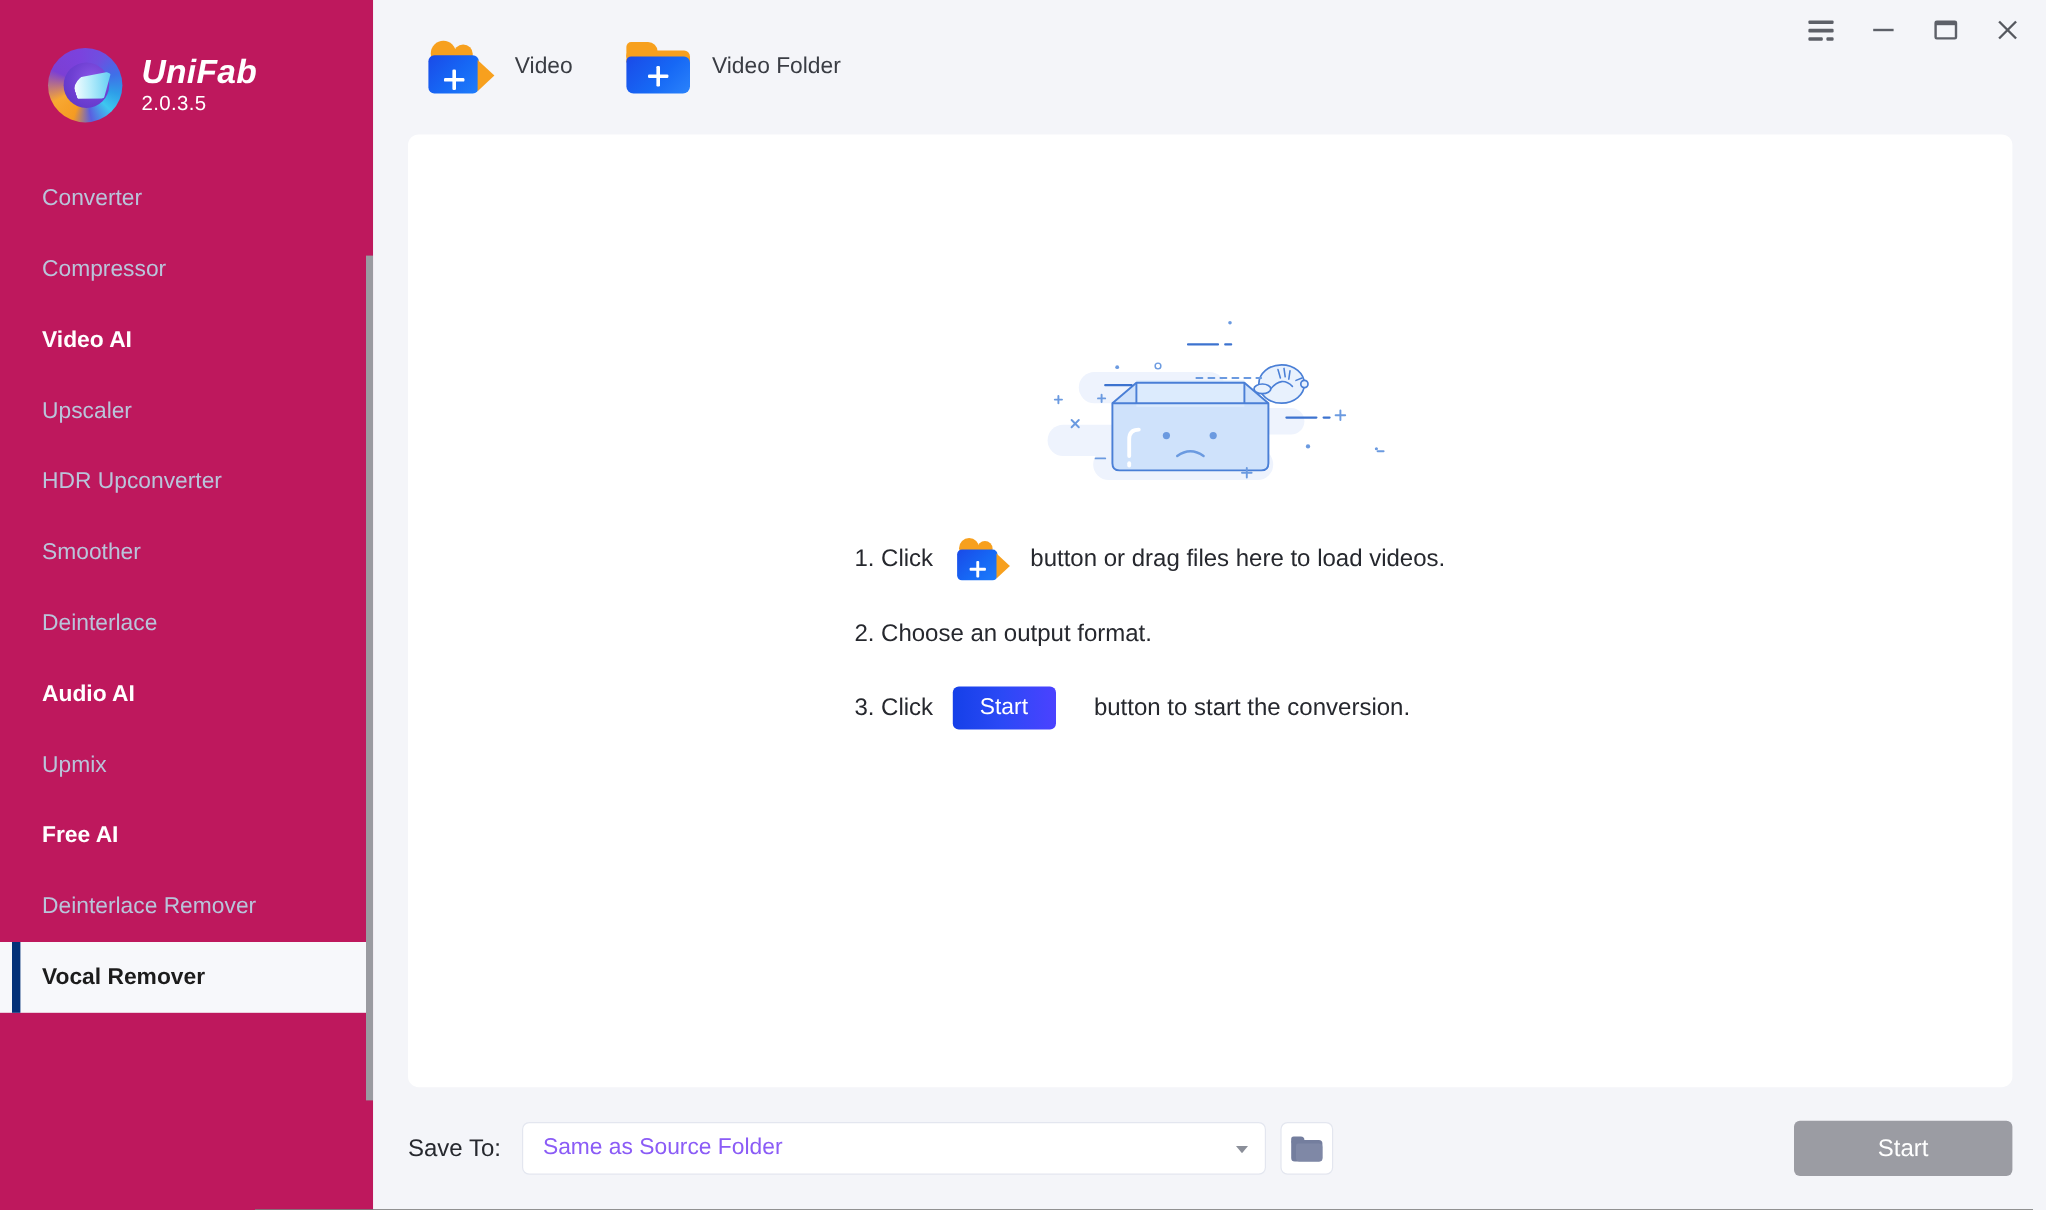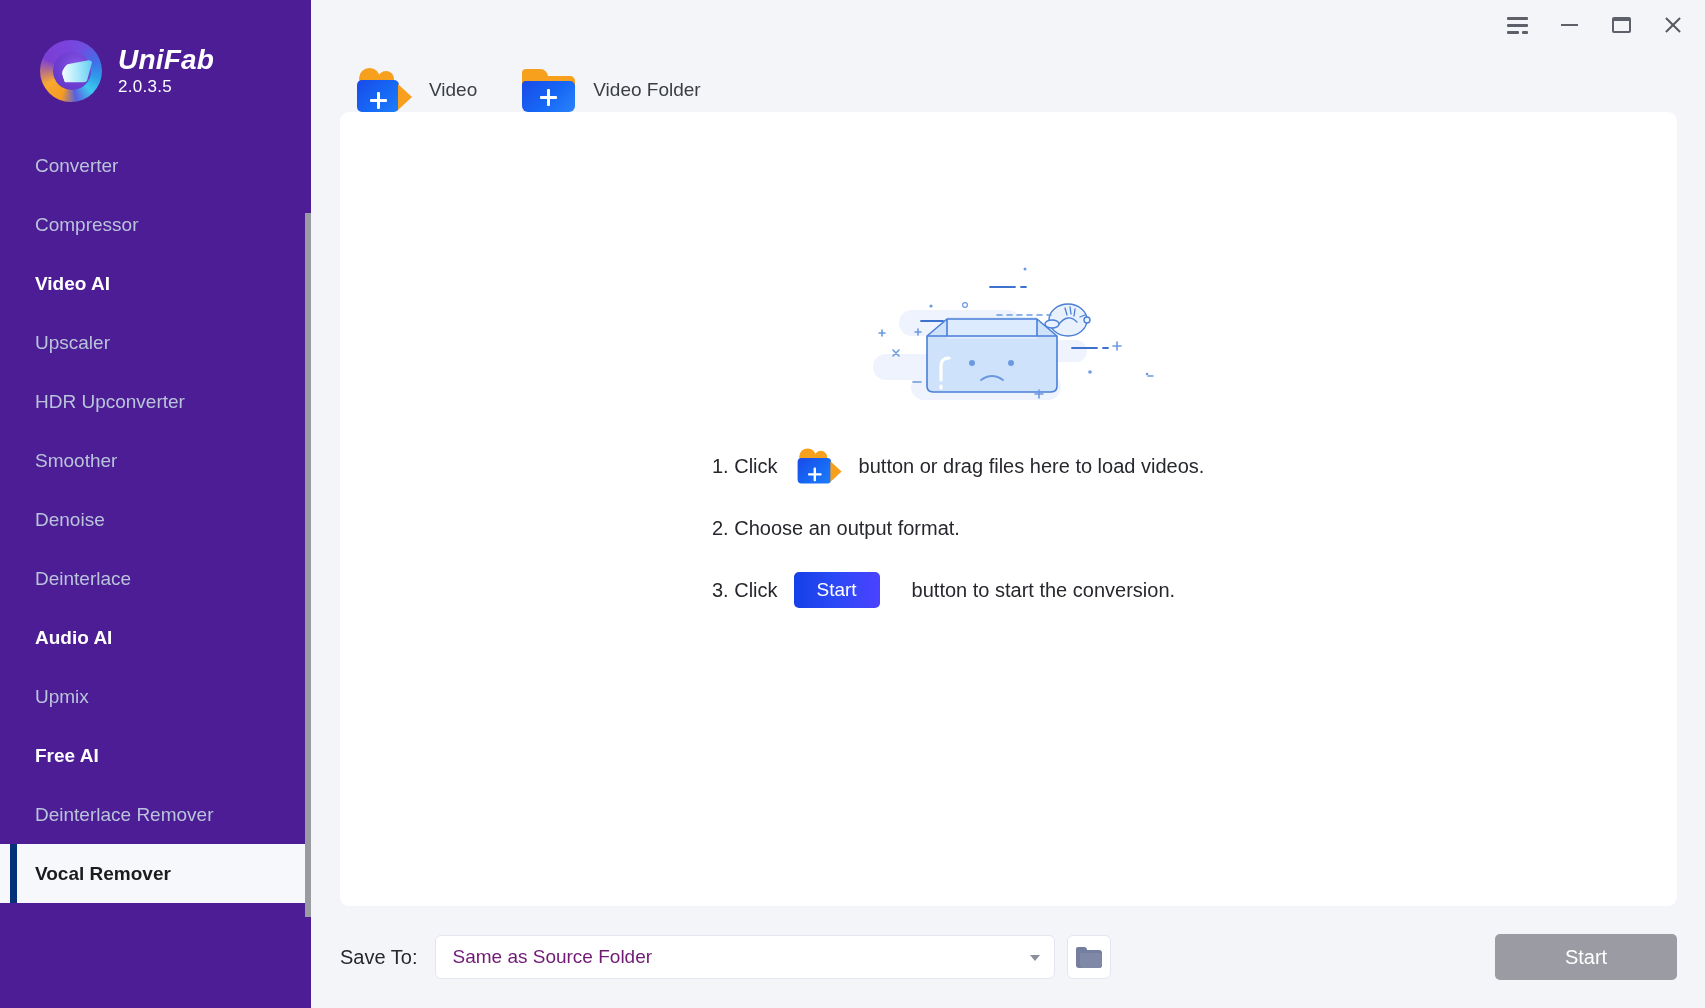--- a/index.html
+++ b/index.html
@@ -15,21 +15,21 @@
     background: #f4f5f9;
     display: flex;
     overflow: hidden;
   }
 
   
   .sidebar {
     position: relative;
     width: 311px;
     height: 1008px;
-    background: #4c1d95;
+    background: #be185d;
     flex: 0 0 311px;
     overflow: hidden;
   }
   .brand {
     display: flex;
     align-items: center;
     padding: 40px 0 0 40px;
     gap: 16px;
   }
   .logo-mark {
@@ -169,21 +169,21 @@
     left: 0; top: 9px;
     width: 20px; height: 2px;
     background: #55585f;
   }
   .ico-close::before { transform: rotate(45deg); }
   .ico-close::after  { transform: rotate(-45deg); }
 
   
   .addbar {
     display: flex;
-    align-items: flex-end;
+    align-items: center;
     gap: 44px;
     padding: 0 0 0 46px;
     height: 112px;
     flex: 0 0 112px;
   }
   .addbtn {
     display: flex;
     align-items: center;
     gap: 16px;
     cursor: pointer;
@@ -310,21 +310,21 @@
   .select {
     position: relative;
     width: 620px; height: 44px;
     background: #ffffff;
     border: 1px solid #e3e6ef;
     border-radius: 6px;
     display: flex;
     align-items: center;
     padding: 0 34px 0 16px;
     font-size: 19px;
-    color: #701a75;
+    color: #8b5cf6;
     cursor: pointer;
   }
   .caret {
     position: absolute;
     right: 14px; top: 50%;
     width: 0; height: 0;
     margin-top: -2px;
     border-left: 5px solid transparent;
     border-right: 5px solid transparent;
     border-top: 6px solid #8b8f99;
@@ -381,21 +381,20 @@
       </div>
     </div>
 
     <nav class="nav">
       <div class="nav-item">Converter</div>
       <div class="nav-item">Compressor</div>
       <div class="nav-item group">Video AI</div>
       <div class="nav-item">Upscaler</div>
       <div class="nav-item">HDR Upconverter</div>
       <div class="nav-item">Smoother</div>
-      <div class="nav-item">Denoise</div>
       <div class="nav-item">Deinterlace</div>
       <div class="nav-item group">Audio AI</div>
       <div class="nav-item">Upmix</div>
       <div class="nav-item group">Free AI</div>
       <div class="nav-item">Deinterlace Remover</div>
       <div class="nav-item selected">Vocal Remover</div>
     </nav>
 
     <div class="sb-track"></div>
   </aside>

